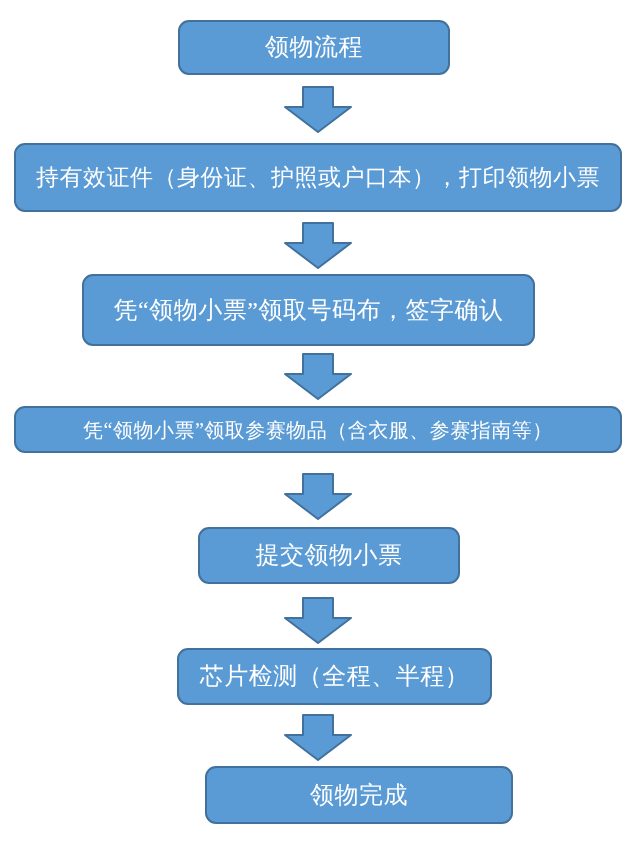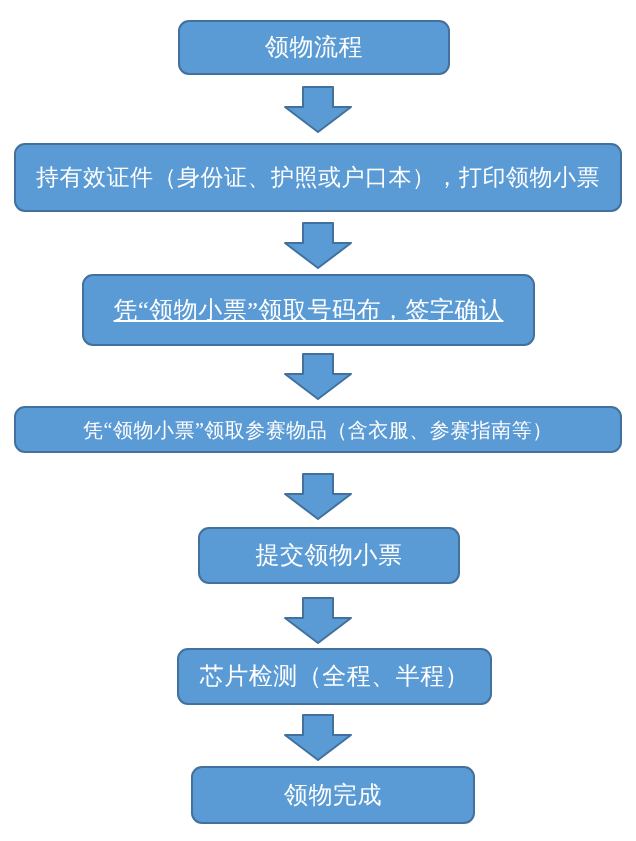--- a/index.html
+++ b/index.html
@@ -27,25 +27,25 @@
     color: var(--box-text, #ffffff);
     font-size: 24px;
     letter-spacing: 0.5px;
     text-align: center;
     line-height: 1.2;
     white-space: nowrap;
   }
   
   .s1 { left: 178px; top: 20px;  width: 272px; height: 55px; }
   .s2 { left: 14px;  top: 143px; width: 608px; height: 69px; font-size: 23px; }
-  .s3 { left: 82px;  top: 274px; width: 453px; height: 72px; text-decoration: underline; }
+  .s3 { left: 82px;  top: 274px; width: 453px; height: 72px; }
   .s4 { left: 14px;  top: 406px; width: 608px; height: 47px; font-size: 20px; }
   .s5 { left: 198px; top: 527px; width: 262px; height: 57px; }
   .s6 { left: 177px; top: 648px; width: 315px; height: 57px; }
-  .s7 { left: 191px; top: 766px; width: 284px; height: 58px; }
+  .s7 { left: 205px; top: 766px; width: 308px; height: 58px; }
 
   .arrow {
     position: absolute;
     width: 68px;
     height: 47px;
     left: 284px; 
   }
   .a1 { top: 86px; }
   .a2 { top: 222px; }
   .a3 { top: 353px; }

